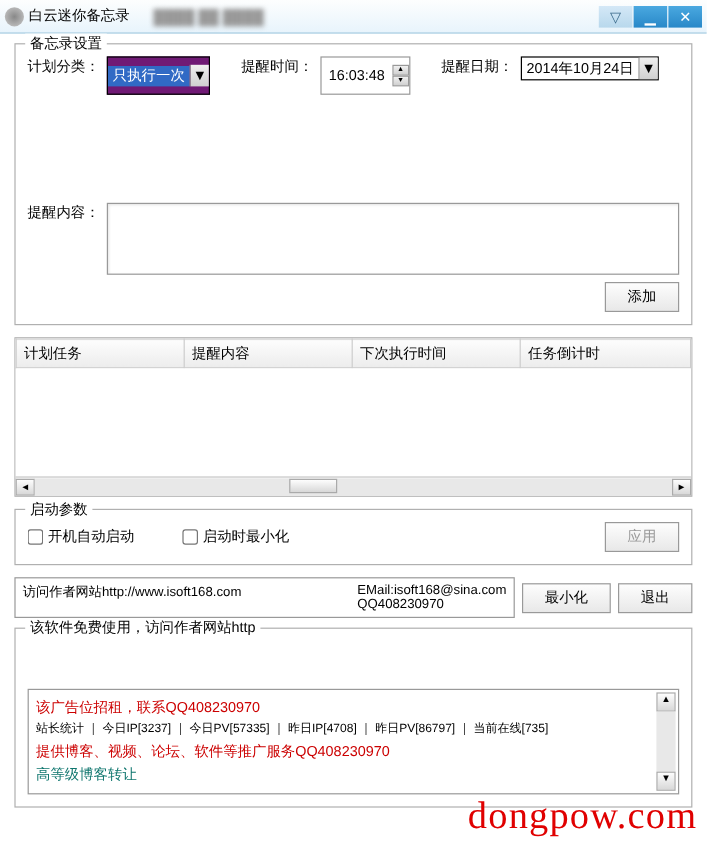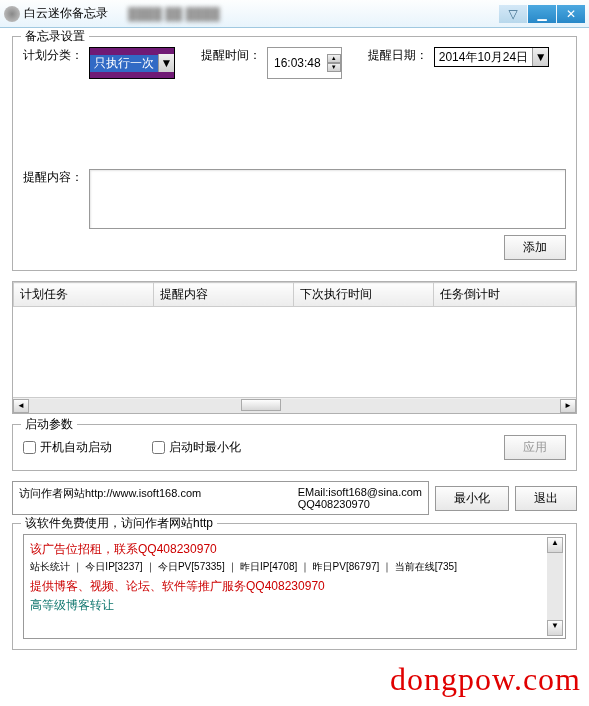--- a/index.html
+++ b/index.html
@@ -41,21 +41,21 @@
     .hscroll-btn { width: 16px; height: 14px; background: linear-gradient(#fdfdfd, #d8d8d8); border: 1px solid #aaa; display: flex; align-items: center; justify-content: center; font-size: 8px; }
     .hscroll-track { flex: 1; height: 14px; background: #e8e8e8; position: relative; }
     .hscroll-thumb { position: absolute; left: 40%; width: 40px; height: 12px; background: linear-gradient(#fdfdfd, #d8d8d8); border: 1px solid #aaa; top: 0; }
     .startup-row { display: flex; align-items: center; gap: 40px; }
     .checkbox-wrap { display: flex; align-items: center; gap: 4px; }
     .checkbox { width: 13px; height: 13px; }
     .startup-apply { margin-left: auto; }
     .footer-row { display: flex; align-items: center; gap: 6px; margin-bottom: 8px; }
     .link-box { flex: 1; border: 1px solid #999; padding: 4px 6px; font-size: 11px; display: flex; }
     .link-left { flex: 1; }
-    .ad-box { border: 1px solid #999; padding: 6px; height: 105px; overflow: hidden; position: relative; }
+    .ad-box { border: 1px solid #999; padding: 6px; height: 88px; overflow: hidden; position: relative; margin-top: 40px; }
     .ad-line1 { color: #c00; margin-bottom: 2px; }
     .ad-line2 { color: #000; margin-bottom: 4px; font-size: 10px; }
     .ad-line3 { color: #c00; margin-bottom: 2px; }
     .ad-line4 { color: #0f766e; }
     .ad-scroll { position: absolute; right: 2px; top: 2px; bottom: 2px; width: 16px; display: flex; flex-direction: column; }
     .ad-scroll-btn { height: 16px; background: linear-gradient(#fdfdfd, #d8d8d8); border: 1px solid #aaa; font-size: 8px; text-align: center; }
     .ad-scroll-track { flex: 1; background: #e8e8e8; }
     .watermark { position: absolute; bottom: 8px; right: 8px; color: #e00000; font-size: 32px; font-family: "Times New Roman", serif; letter-spacing: 1px; pointer-events: none; }
     .th1 { width: 140px; } .th2 { width: 140px; } .th3 { width: 140px; } .th4 { width: auto; }
   </style>

